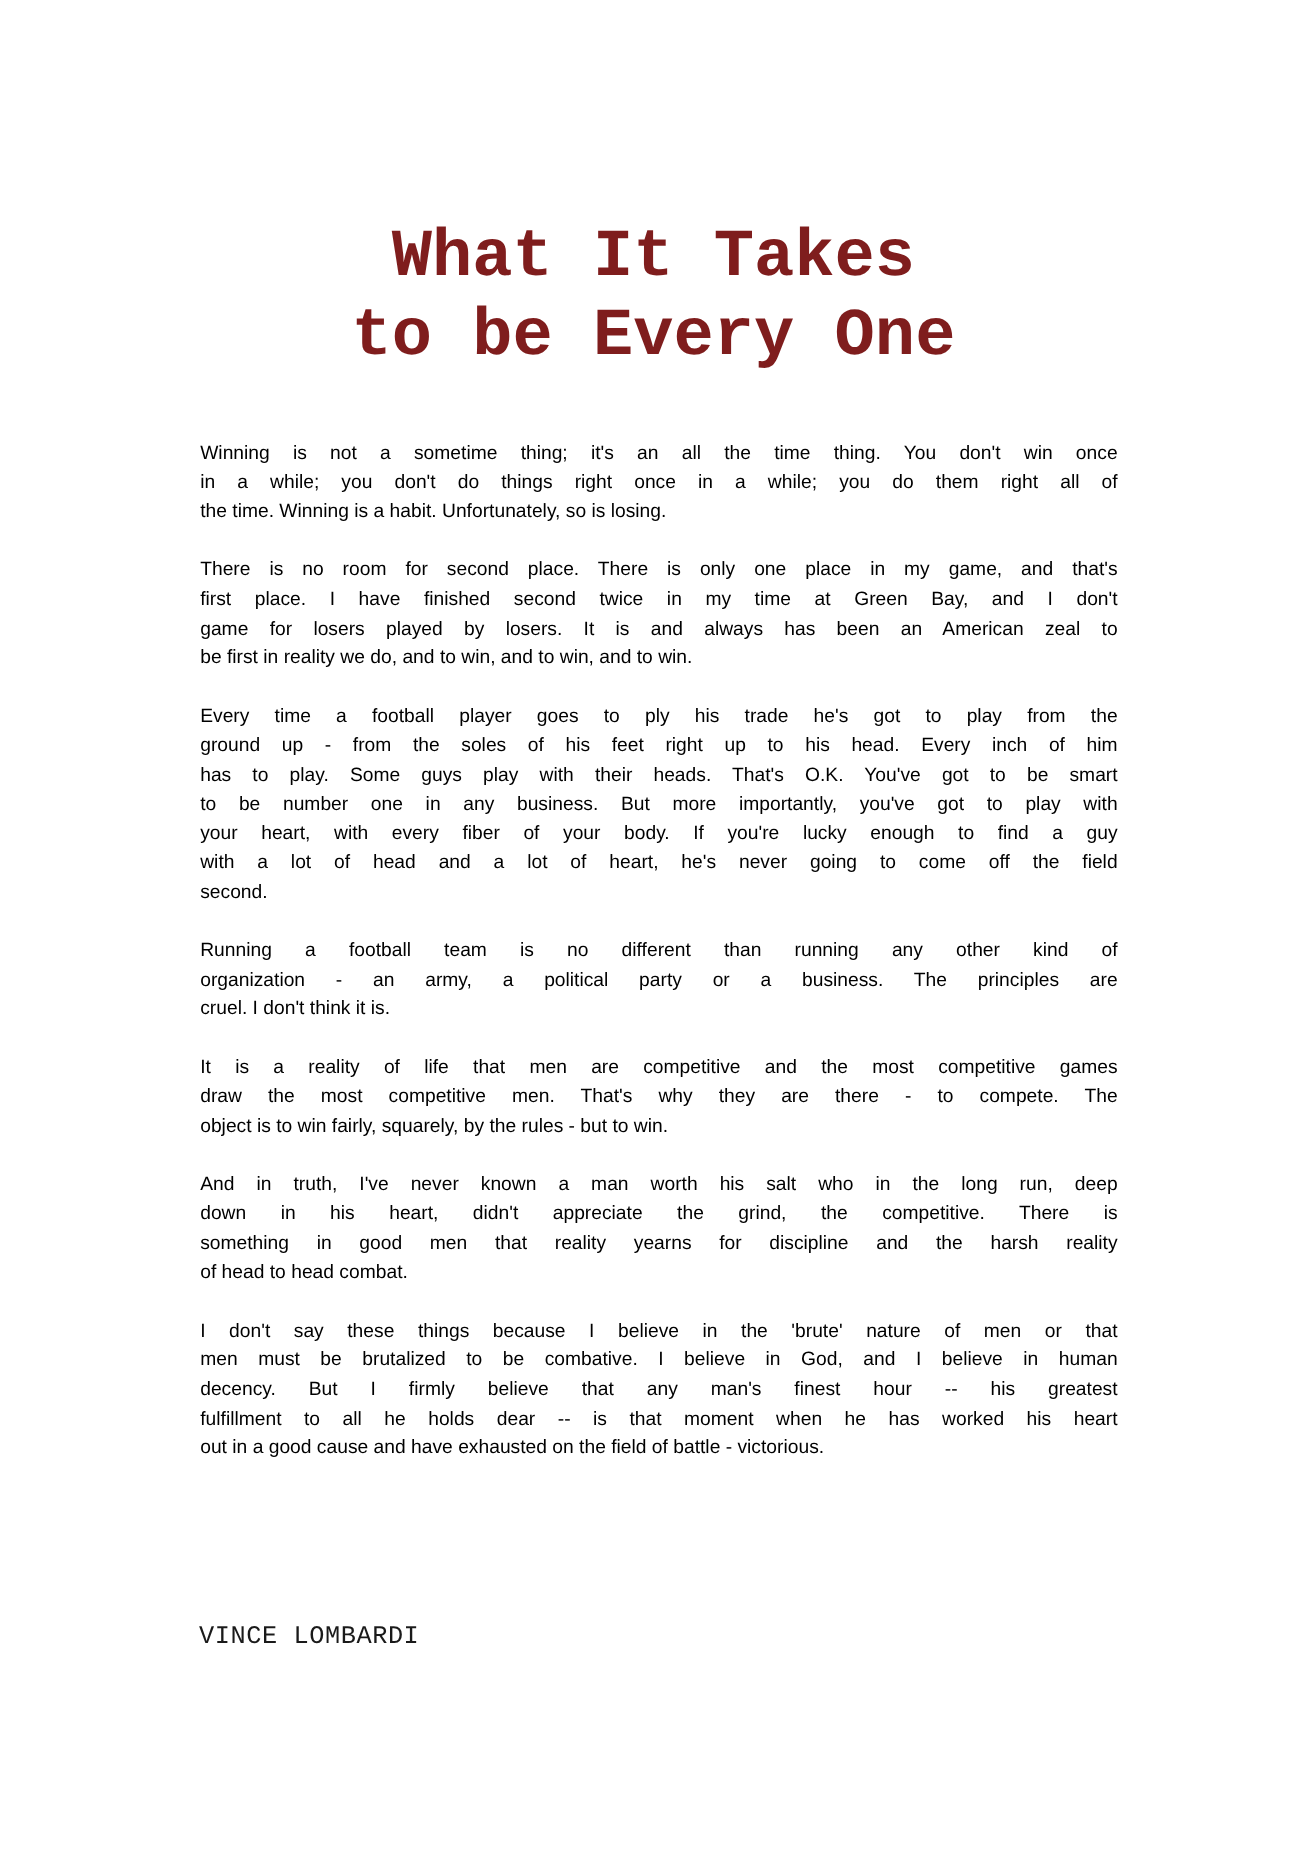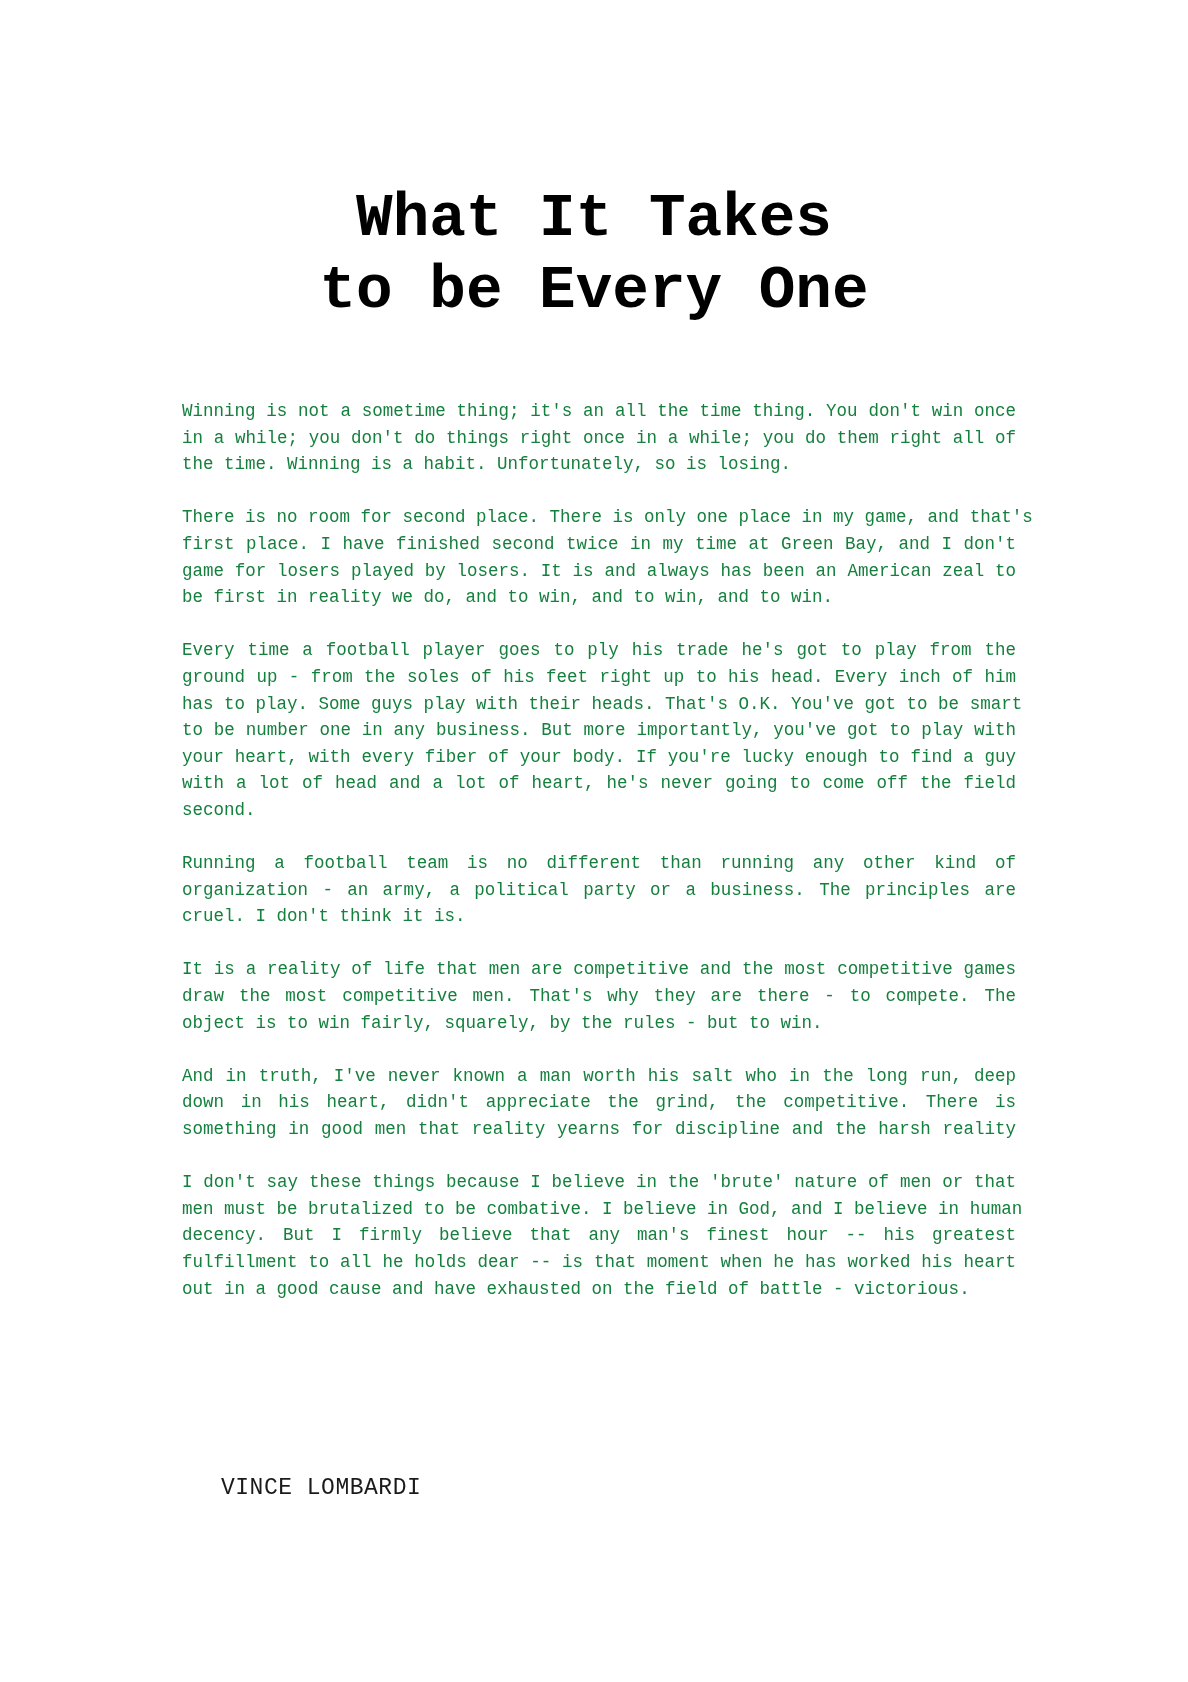--- a/index.html
+++ b/index.html
@@ -17,41 +17,41 @@
     .page {
       position: absolute;
       left: 0; top: 0;
       width: 1188px;
       height: 1682px;
       background: #ffffff;
     }
     .title {
       position: absolute;
       left: 0;
-      top: 183px;
+      top: 199px;
       width: 1188px;
       text-align: center;
       font-family: "Liberation Mono", "DejaVu Sans Mono", monospace;
       font-weight: bold;
       font-size: 61px;
       line-height: 72px;
-      color: #000000;
+      color: #7f1d1d;
       letter-spacing: 0px;
       margin: 0;
     }
     .title .line { display: block; }
     .body-text {
       position: absolute;
       left: 182px;
       top: 398px;
       width: 834px;
-      font-family: Liberation Mono, monospace;
+      font-family: Liberation Sans, sans-serif;
       font-size: 17.5px;
       line-height: 26.6px;
-      color: #15803d;
+      color: #000000;
     }
     .para {
       margin: 0 0 26.6px 0;
     }
     .para .ln {
       display: block;
       text-align: justify;
       text-align-last: justify;
       white-space: nowrap;
       height: 26.6px;
@@ -62,21 +62,20 @@
     }
     .signature {
       position: absolute;
       left: 181px;
       top: 1474px;
       font-family: "Liberation Mono", "DejaVu Sans Mono", monospace;
       font-size: 23px;
       line-height: 28px;
       color: #1a1a1a;
       letter-spacing: 0.5px;
-      margin-left: 40px;
     }
   </style>
 </head>
 <body>
 
 <div class="page">
 
   <h1 class="title">
     <span class="line">What It Takes</span>
     <span class="line">to be Every One</span>
@@ -116,20 +115,21 @@
     <p class="para">
       <span class="ln">It is a reality of life that men are competitive and the most competitive games</span>
       <span class="ln">draw the most competitive men. That's why they are there - to compete. The</span>
       <span class="ln last">object is to win fairly, squarely, by the rules - but to win.</span>
     </p>
 
     <p class="para">
       <span class="ln">And in truth, I've never known a man worth his salt who in the long run, deep</span>
       <span class="ln">down in his heart, didn't appreciate the grind, the competitive. There is</span>
       <span class="ln">something in good men that reality yearns for discipline and the harsh reality</span>
+      <span class="ln last">of head to head combat.</span>
     </p>
 
     <p class="para">
       <span class="ln">I don't say these things because I believe in the 'brute' nature of men or that</span>
       <span class="ln">men must be brutalized to be combative. I believe in God, and I believe in human</span>
       <span class="ln">decency. But I firmly believe that any man's finest hour -- his greatest</span>
       <span class="ln">fulfillment to all he holds dear -- is that moment when he has worked his heart</span>
       <span class="ln last">out in a good cause and have exhausted on the field of battle - victorious.</span>
     </p>
 

